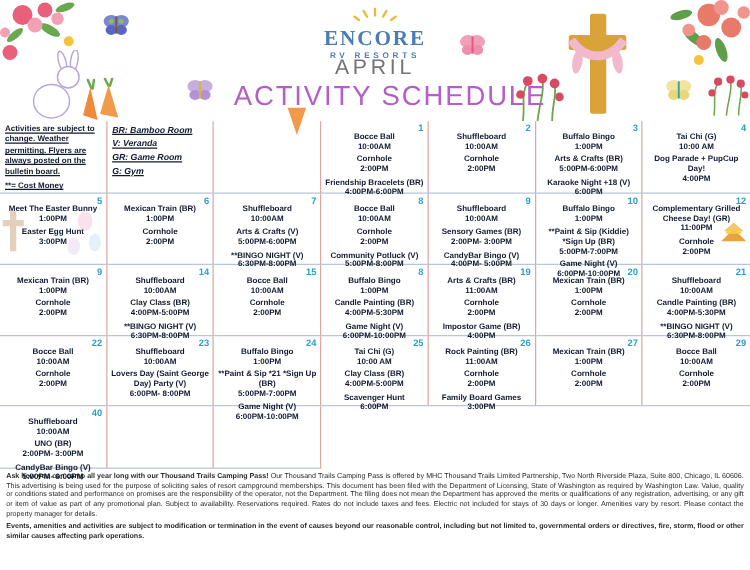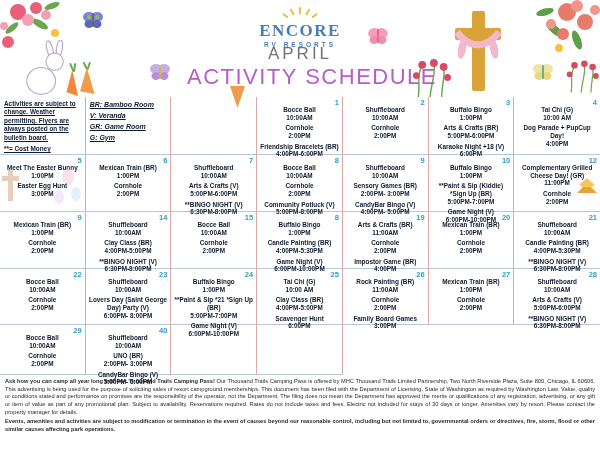--- a/index.html
+++ b/index.html
@@ -522,35 +522,20 @@
         <div class="event">
           <div>Mexican Train (BR)</div>
           <div>1:00PM</div>
         </div>
         <div class="event">
           <div>Cornhole</div>
           <div>2:00PM</div>
         </div>
       </div>
       <div class="cell">
-        <span class="date">28</span>
-        <div class="event">
-          <div>Shuffleboard</div>
-          <div>10:00AM</div>
-        </div>
-        <div class="event">
-          <div>Arts &amp; Crafts (V)</div>
-          <div>5:00PM-6:00PM</div>
-        </div>
-        <div class="event">
-          <div>**BINGO NIGHT (V)</div>
-          <div>6:30PM-8:00PM</div>
-        </div>
-      </div>
-      <div class="cell">
         <span class="date">29</span>
         <div class="event">
           <div>Bocce Ball</div>
           <div>10:00AM</div>
         </div>
         <div class="event">
           <div>Cornhole</div>
           <div>2:00PM</div>
         </div>
       </div>

